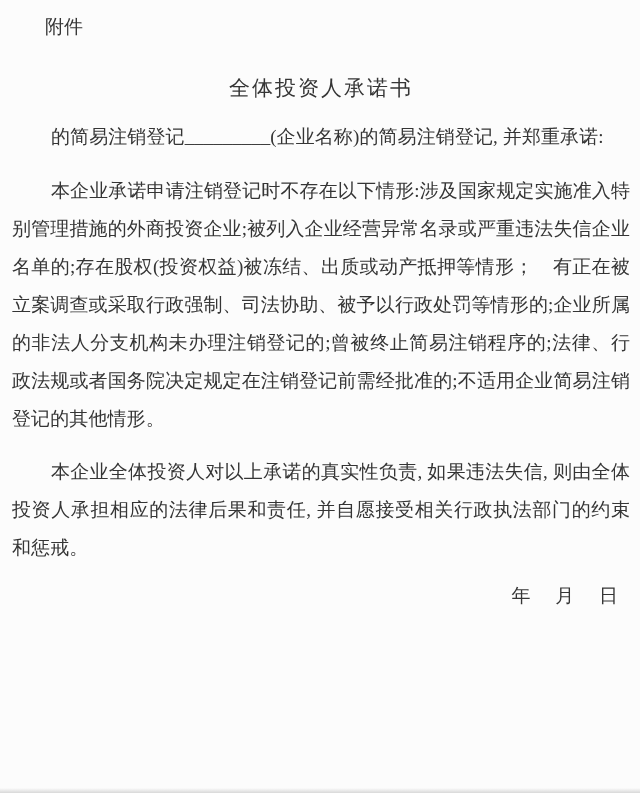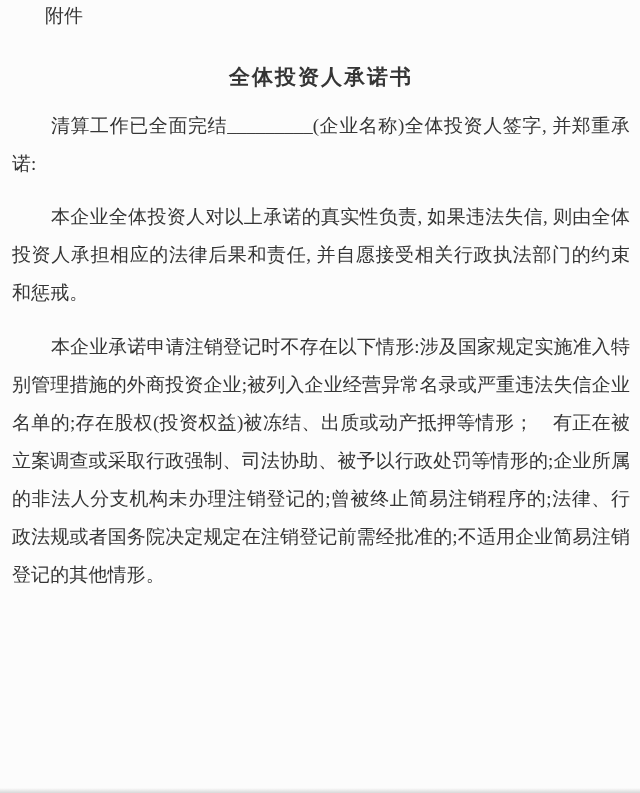--- a/index.html
+++ b/index.html
@@ -23,29 +23,29 @@
     position: absolute;
     left: 0; right: 0; bottom: 0;
     height: 5px;
     background: linear-gradient(to bottom, rgba(0,0,0,0), rgba(0,0,0,0.14));
     pointer-events: none;
   }
   .content {
     padding: 0 10px 0 12px;
   }
   .attachment {
-    margin: 3px 0 0 33px;
+    margin: 14px 0 0 33px;
     font-size: 19px;
     line-height: 26px;
   }
   .doc-title {
     margin-top: 34px;
     text-align: center;
     font-size: 21px;
-    font-weight: bold;
+    font-weight: normal;
     letter-spacing: 2px;
     line-height: 28px;
   }
   .para {
     font-size: 19px;
     line-height: 38px;
     text-align: justify;
     text-indent: 2.05em;
     letter-spacing: 0.1px;
     margin: 0;
@@ -80,23 +80,28 @@
 </head>
 <body>
 
 <div class="page">
   <div class="content">
 
     <div class="attachment">附件</div>
 
     <div class="doc-title">全体投资人承诺书</div>
 
-    <p class="para p1"><span>清算工作已全面完结</span><span class="blank">_________</span><span>(企业名称)全体投资人签字, 并郑重承诺:</span></p>
+    <p class="para p1"><span>的简易注销登记</span><span class="blank">_________</span><span>(企业名称)的简易注销登记, 并郑重承诺:</span></p>
 
+
+    <p class="para p3">本企业承诺申请注销登记时不存在以下情形:涉及国家规定实施准入特别管理措施的外商投资企业;被列入企业经营异常名录或严重违法失信企业名单的;存在股权(投资权益)被冻结、出质或动产抵押等情形；　有正在被立案调查或采取行政强制、司法协助、被予以行政处罚等情形的;企业所属的非法人分支机构未办理注销登记的;曾被终止简易注销程序的;法律、行政法规或者国务院决定规定在注销登记前需经批准的;不适用企业简易注销登记的其他情形。</p>
 
     <p class="para p4">本企业全体投资人对以上承诺的真实性负责, 如果违法失信, 则由全体投资人承担相应的法律后果和责任, 并自愿接受相关行政执法部门的约束和惩戒。</p>
 
-    <p class="para p3">本企业承诺申请注销登记时不存在以下情形:涉及国家规定实施准入特别管理措施的外商投资企业;被列入企业经营异常名录或严重违法失信企业名单的;存在股权(投资权益)被冻结、出质或动产抵押等情形；　有正在被立案调查或采取行政强制、司法协助、被予以行政处罚等情形的;企业所属的非法人分支机构未办理注销登记的;曾被终止简易注销程序的;法律、行政法规或者国务院决定规定在注销登记前需经批准的;不适用企业简易注销登记的其他情形。</p>
 
-
+    <div class="date-line">
+      <span class="date-part">年</span>
+      <span class="date-part">月</span>
+      <span class="date-part">日</span>
+    </div>
 
   </div>
 </div>
 
 </body></html>

